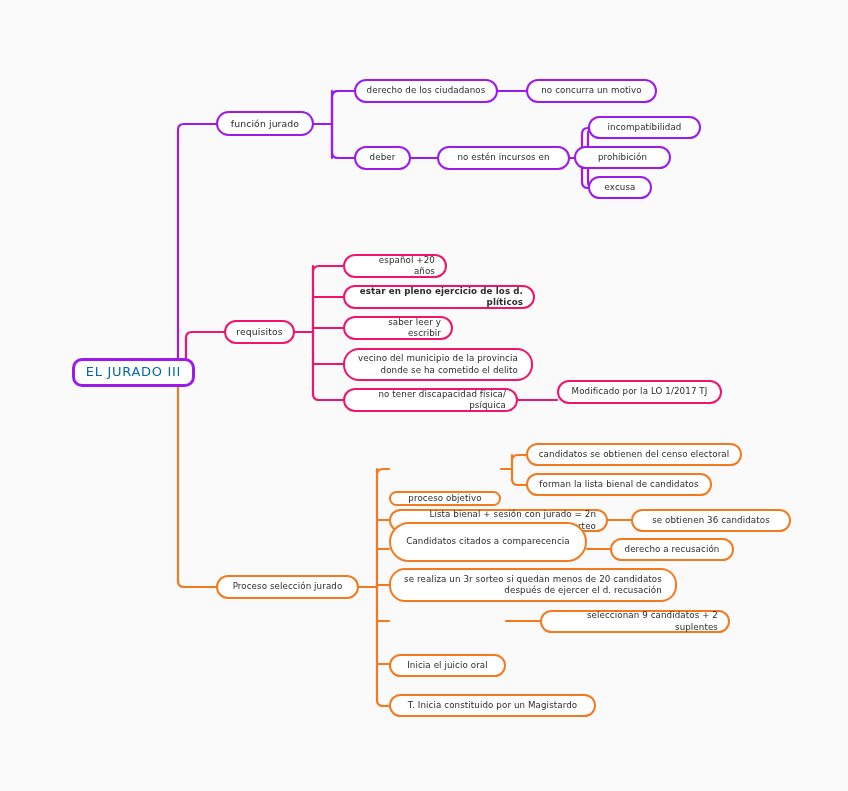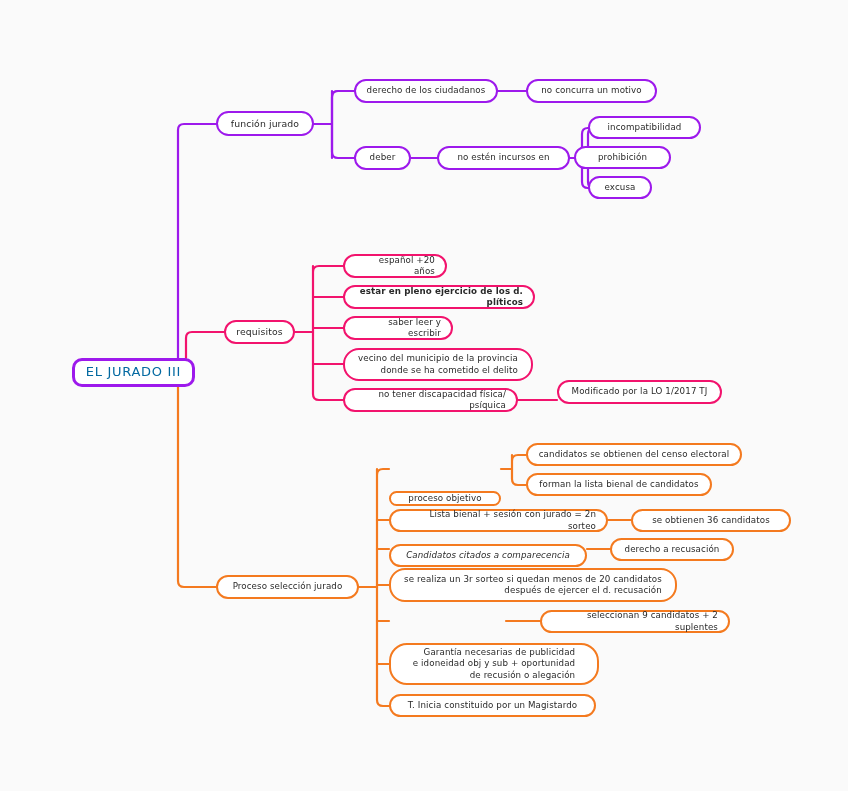--- a/index.html
+++ b/index.html
@@ -146,30 +146,27 @@
   <div class="node n-orange fs11" style="left:389px; top:450px; width:112px; height:15px;margin-top:41px;">proceso objetivo</div>
 
   <div class="node n-orange fs11" style="left:526px; top:443px; width:216px; height:23px;">candidatos se obtienen del censo electoral</div>
 
   <div class="node n-orange fs11" style="left:526px; top:473px; width:186px; height:23px;">forman la lista bienal de candidatos</div>
 
   <div class="node n-orange fs11" style="left:389px; top:509px; width:219px; height:23px;">Lista bienal + sesión con jurado = 2n sorteo</div>
 
   <div class="node n-orange fs11" style="left:631px; top:509px; width:160px; height:23px;">se obtienen 36 candidatos</div>
 
-  <div class="node n-orange fs11" style="left:389px; top:544px; width:198px; height:23px;font-style:italic;">Candidatos citados a comparecencia</div>
+  <div class="node n-orange fs11" style="left:389px; top:522px; width:198px; height:40px;">Candidatos citados a comparecencia</div>
 
   <div class="node n-orange fs11" style="left:610px; top:538px; width:124px; height:23px;">derecho a recusación</div>
 
   <div class="node n-orange fs11" style="left:389px; top:568px; width:288px; height:34px; border-radius:16px;">se realiza un 3r sorteo si quedan menos de 20 candidatos
 después de ejercer el d. recusación</div>
 
   <div class="node n-orange fs11" style="left:389px; top:610px; width:117px; height:23px;margin-top:44px;">Inicia el juicio oral</div>
 
   <div class="node n-orange fs11" style="left:540px; top:610px; width:190px; height:23px;">seleccionan 9 candidatos + 2 suplentes</div>
 
-  <div class="node n-orange fs11" style="left:389px; top:643px; width:210px; height:42px; border-radius:18px;">Garantía necesarias de publicidad
-e idoneidad obj y sub + oportunidad
-de recusión o alegación</div>
 
   <div class="node n-orange fs11" style="left:389px; top:694px; width:207px; height:23px;">T. Inicia constituido por un Magistardo</div>
 
 </div>
 
 </body></html>

